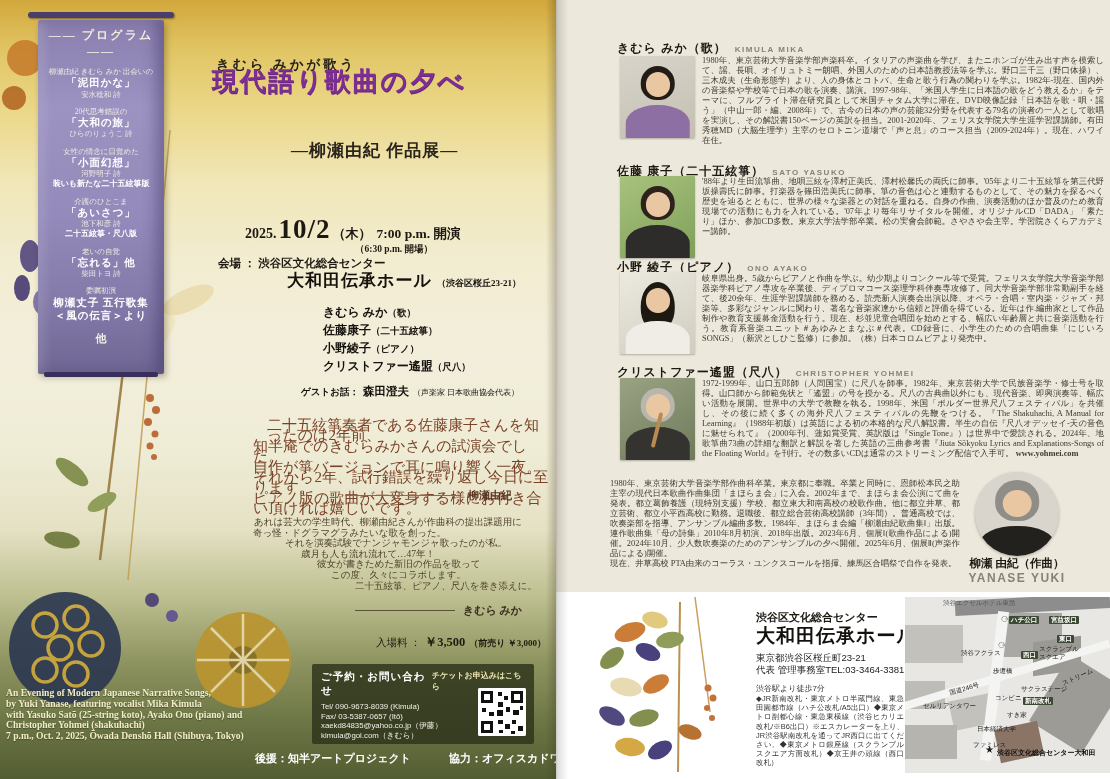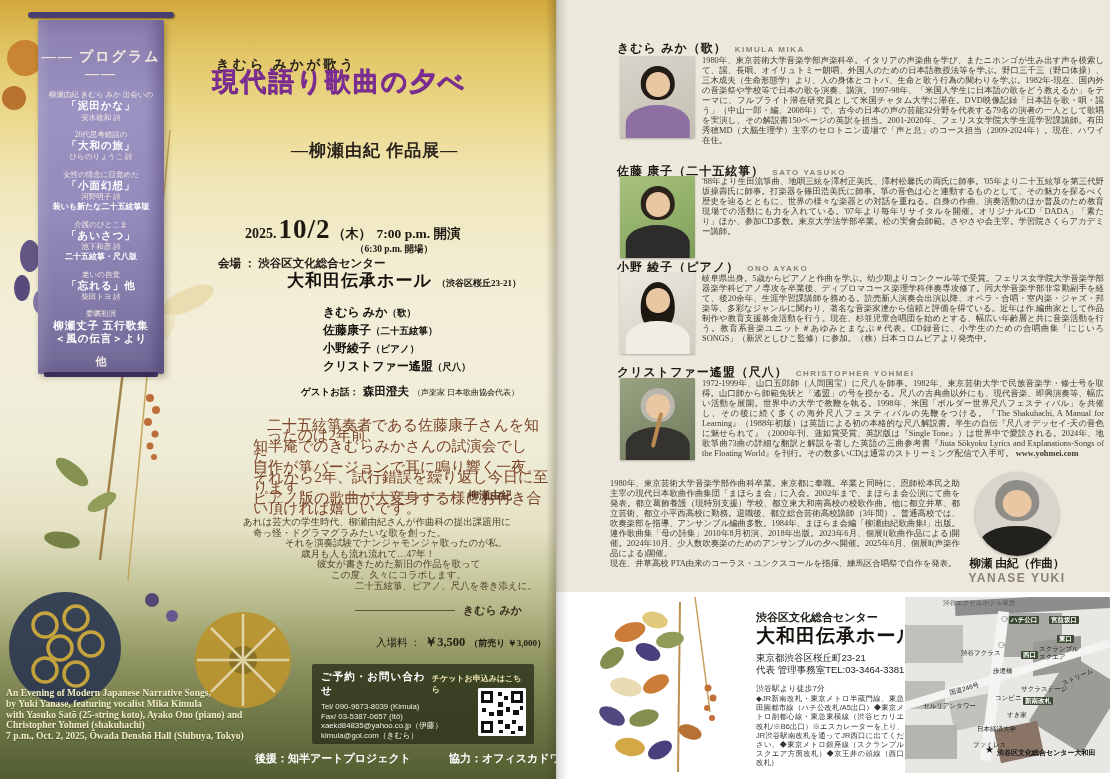--- a/index.html
+++ b/index.html
@@ -11,21 +11,21 @@
     background:linear-gradient(180deg,#d2a83c 0%,#e2c767 7%,#ecd98d 15%,#f0e6b6 23%,
       #f2ecd0 33%,#f2eedb 45%,#efecd6 58%,#e4e1c4 68%,#c0c293 76%,#8e9460 85%,#6b7444 93%,#525d31 100%);}
   .deco{pointer-events:none;}
   
   #banner{position:absolute;left:38px;top:20px;width:126px;height:354px;
     background:linear-gradient(180deg,#8a7fae 0%,#9c93c2 25%,#948abb 55%,#837aa9 80%,#6f6694 100%);
     box-shadow:inset -8px 0 14px rgba(40,30,80,.35), inset 6px 0 10px rgba(255,255,255,.15), 2px 3px 6px rgba(60,50,20,.35);
     border-radius:2px;color:#f3efe7;text-align:center;}
   #banner-rod{position:absolute;left:28px;top:12px;width:146px;height:6px;background:#4a3e6e;border-radius:3px;box-shadow:1px 1px 2px rgba(0,0,0,.4);}
   #banner-rod-bottom{position:absolute;left:44px;top:372px;width:114px;height:5px;background:#3a2f5a;border-radius:2px;}
-  .prog-header{font-size:14px;letter-spacing:2px;padding-top:28px;color:#efeadf;font-weight:bold;}
+  .prog-header{font-size:12px;letter-spacing:2px;padding-top:7px;color:#efeadf;font-weight:bold;}
   .prog-item{margin-top:8px;line-height:1.25;}
   .prog-intro{font-size:7.5px;color:#eee9e0;}
   .prog-title{font-size:10.5px;font-weight:bold;color:#ffffff;letter-spacing:1px;}
   .prog-poet{font-size:7.5px;color:#eee9e0;}
   .prog-note{font-size:8px;font-weight:bold;color:#fff;}
   .prog-footer{margin-top:9px;font-size:11px;font-weight:bold;}
   
   #hero-lead{left:216px;top:56px;font-size:13.5px;font-weight:bold;color:#26211a;letter-spacing:3px;}
   #hero-title{left:212px;top:64px;font-size:26px;font-weight:bold;color:#7d2e93;letter-spacing:2px;text-shadow:.5px .5px 0 #6a2580;}
   #hero-sub{left:291px;top:139px;font-size:17px;font-weight:bold;color:#2a241c;letter-spacing:1px;}
@@ -58,21 +58,21 @@
   #sig2{left:355px;top:603px;color:#3a2f1e;font-size:11px;font-weight:bold;}
   #sig2 .rule{background:#5a5236;width:100px;}
   
   #admission{left:376px;top:632px;color:#201b10;white-space:nowrap;}
   #admission .a-label{font-size:10.5px;font-weight:normal;}
   #admission .a-price{font-size:12.5px;font-weight:bold;}
   #admission .a-adv{font-size:9px;font-weight:bold;}
   
   #contact{left:312px;top:664px;width:222px;height:80px;background:rgba(44,50,26,.82);
     border-radius:2px;color:#fff;padding:6px 9px;box-sizing:border-box;font-family:"Liberation Sans",sans-serif;}
-  #contact .c-head{display:flex;justify-content:space-between;align-items:center;}
+  #contact .c-head{display:flex;justify-content:space-between;align-items:flex-start;}
   #contact .c-title{font-size:10.5px;font-weight:bold;letter-spacing:1px;}
   #contact .c-note{font-size:8px;color:#ece5b0;font-weight:bold;}
   #contact .c-lines{margin-top:4px;font-size:7.8px;line-height:9.6px;color:#f2f0e6;}
   #qr{position:absolute;right:8px;top:24px;width:48px;height:48px;background:#fff;border-radius:2px;}
   
   #english{left:6px;top:688px;width:300px;font-size:9.6px;font-weight:bold;line-height:10.8px;color:#f3ecca;text-shadow:0 1px 1px rgba(40,50,20,.6);}
   #support{left:255px;top:751px;font-size:11px;font-weight:bold;color:#ffffff;display:flex;gap:38px;white-space:nowrap;}
   
   #page-right{position:absolute;left:556px;top:0;width:554px;height:779px;background:#ece8db;}
   #right-bottom{position:absolute;left:556px;top:592px;width:554px;height:187px;background:#ffffff;}
@@ -242,21 +242,21 @@
       <div>自作が箏バージョンで耳に鳴り響く一夜。</div>
       <div>それから2年、試行錯誤を繰り返し今日に至ります。</div>
       <div>ピアノ版の歌曲が大変身する様にお付き合い頂ければ嬉しいです。</div>
     </div>
     <div class="abs sig" id="sig1">
       <span class="rule"></span>
       <span>柳瀬由紀</span>
     </div>
 
     <div class="abs" id="msg2">
-      <div style="margin-left:0">あれは芸大の学生時代、柳瀬由紀さんが作曲科の提出課題用に</div>
+      <div style="margin-left:11px">あれは芸大の学生時代、柳瀬由紀さんが作曲科の提出課題用に</div>
       <div style="margin-left:10px">奇っ怪・ドグラマグラみたいな歌を創った。</div>
       <div style="margin-left:42px">それを演奏試験でナンジャモンジャ歌ったのが私。</div>
       <div style="margin-left:58px">歳月も人も流れ流れて…47年！</div>
       <div style="margin-left:74px">彼女が書きためた新旧の作品を歌って</div>
       <div style="margin-left:88px">この度、久々にコラボします。</div>
       <div style="margin-left:112px">二十五絃箏、ピアノ、尺八を巻き添えに。</div>
     </div>
     <div class="abs sig" id="sig2">
       <span class="rule"></span>
       <span>きむら みか</span>

